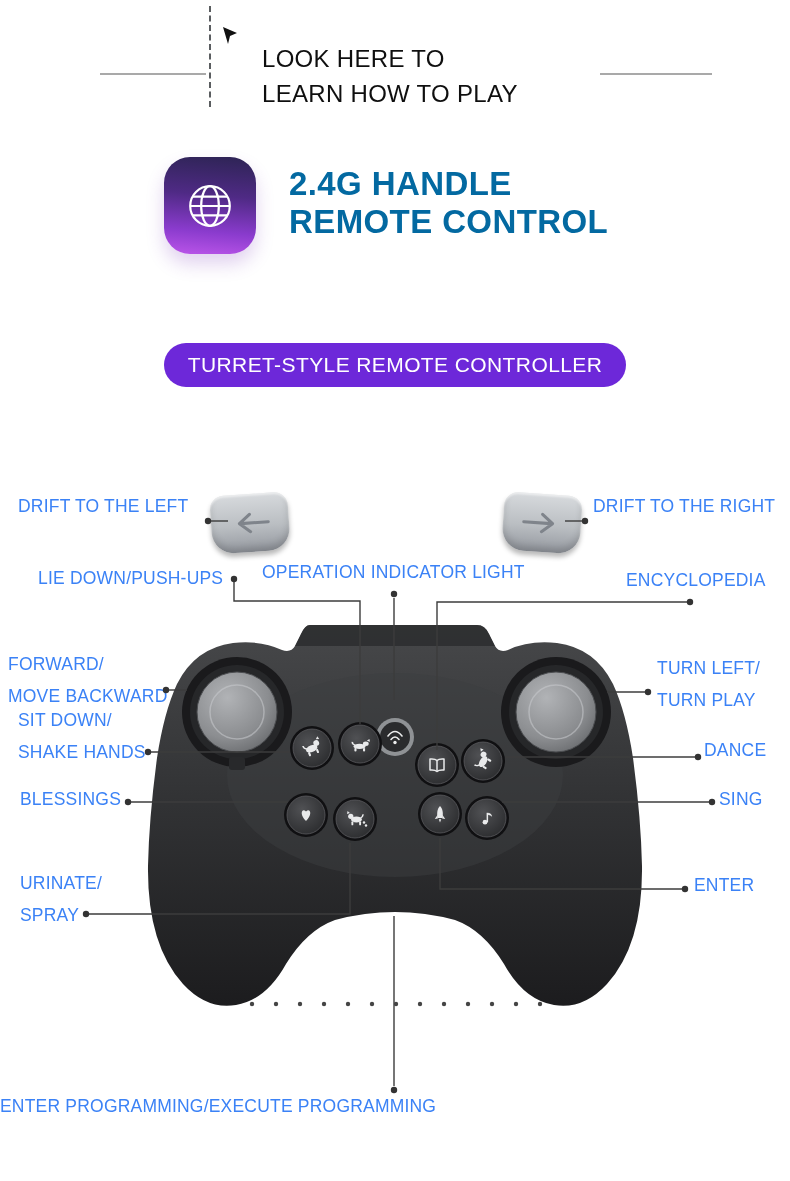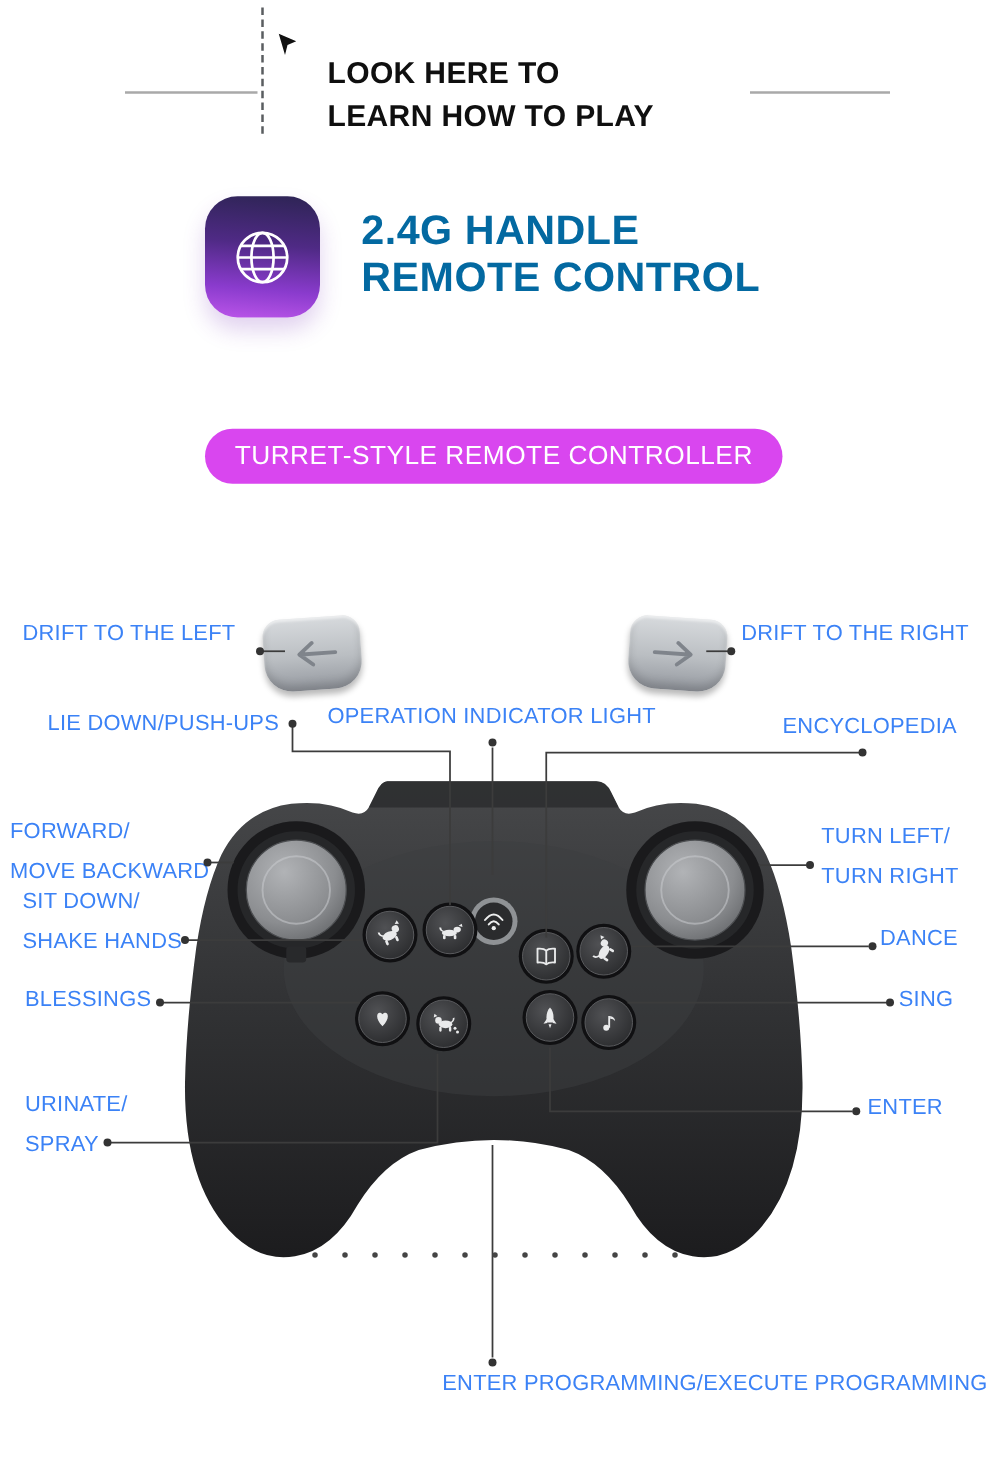--- a/index.html
+++ b/index.html
@@ -6,45 +6,45 @@
   html,body{background:#ffffff}
   body{width:790px;height:1181px;font-family:"Liberation Sans",sans-serif;color:#1c1c1c}
   .poster{position:relative;width:790px;height:1181px;background:#fff;overflow:hidden}
 
   .rule{position:absolute;top:73px;height:2px;background:#a9a9a9}
   .rule-left{left:100px;width:106px}
   .rule-right{left:600px;width:112px}
   .dashed{position:absolute;left:209px;top:6px;height:101px;width:0;border-left:2px dashed #5a5d60}
   .cursor{position:absolute;left:221px;top:26px;width:18px;height:20px}
 
-  .header-title{position:absolute;left:262px;top:41px;font-size:24px;font-weight:bold;color:#0f0f0f;line-height:35px;letter-spacing:.3px}
+  .header-title{position:absolute;left:262px;top:41px;font-size:24px;font-weight:normal;color:#0f0f0f;line-height:35px;letter-spacing:.3px}
 
   .app-icon{position:absolute;left:164px;top:157px;width:92px;height:97px;border-radius:26px;
     background:linear-gradient(185deg,#2d2454 0%,#4f2a85 40%,#8a3bcd 75%,#bb55e9 100%);
     display:flex;align-items:center;justify-content:center;box-shadow:0 10px 18px rgba(120,50,180,.22)}
   .app-icon svg{width:50px;height:50px}
 
   .product-title{position:absolute;left:289px;top:165px;font-size:33px;font-weight:bold;color:#0369a1;line-height:38px;letter-spacing:.4px}
 
-  .banner{position:absolute;left:164px;top:343px;width:462px;height:44px;border-radius:22px;background:#d946ef;
+  .banner{position:absolute;left:164px;top:343px;width:462px;height:44px;border-radius:22px;background:#6d28d9;
     color:#fff;font-size:21px;letter-spacing:.4px;display:flex;align-items:center;justify-content:center}
 
   .shoulder{position:absolute;width:78px;height:58px;border-radius:14px 14px 22px 22px;
     background:linear-gradient(180deg,#d7dadd 0%,#babec2 55%,#94989f 100%);
     box-shadow:0 4px 5px rgba(0,0,0,.28), inset 0 2px 2px rgba(255,255,255,.55), inset 0 -5px 7px rgba(0,0,0,.15);
     display:flex;align-items:center;justify-content:center}
   .shoulder-left{left:211px;top:494px;transform:rotate(-4deg)}
   .shoulder-right{left:503px;top:494px;transform:rotate(4deg)}
   .shoulder svg{width:50px;height:30px}
 
   .controller{position:absolute;left:125px;top:610px;width:540px;height:410px}
 
   .label{position:absolute;font-size:17.5px;color:#3b82f6;white-space:nowrap;letter-spacing:.2px}
   .two{line-height:32px}
-  .center-label{left:0;width:790px;text-align:right}
+  .center-label{left:0;width:790px;text-align:left}
 
   .lines{position:absolute;left:0;top:0;width:790px;height:1181px;pointer-events:none}
 </style>
 </head>
 <body>
 
 <div class="poster">
 
   <div class="rule rule-left"></div>
   <div class="rule rule-right"></div>
@@ -214,21 +214,21 @@
   <div class="label" style="left:38px;top:568px">LIE DOWN/PUSH-UPS</div>
   <div class="label" style="left:262px;top:562px">OPERATION INDICATOR LIGHT</div>
   <div class="label" style="left:626px;top:570px">ENCYCLOPEDIA</div>
 
   <div class="label two" style="left:8px;top:648px">
     <div>FORWARD/</div>
     <div>MOVE BACKWARD</div>
   </div>
   <div class="label two" style="left:657px;top:652px">
     <div>TURN LEFT/</div>
-    <div>TURN RIGHT</div>
+    <div>TURN PLAY</div>
   </div>
   <div class="label two" style="left:18px;top:704px">
     <div>SIT DOWN/</div>
     <div>SHAKE HANDS</div>
   </div>
 
   <div class="label" style="left:704px;top:740px">DANCE</div>
   <div class="label" style="left:20px;top:789px">BLESSINGS</div>
   <div class="label" style="left:719px;top:789px">SING</div>
 

